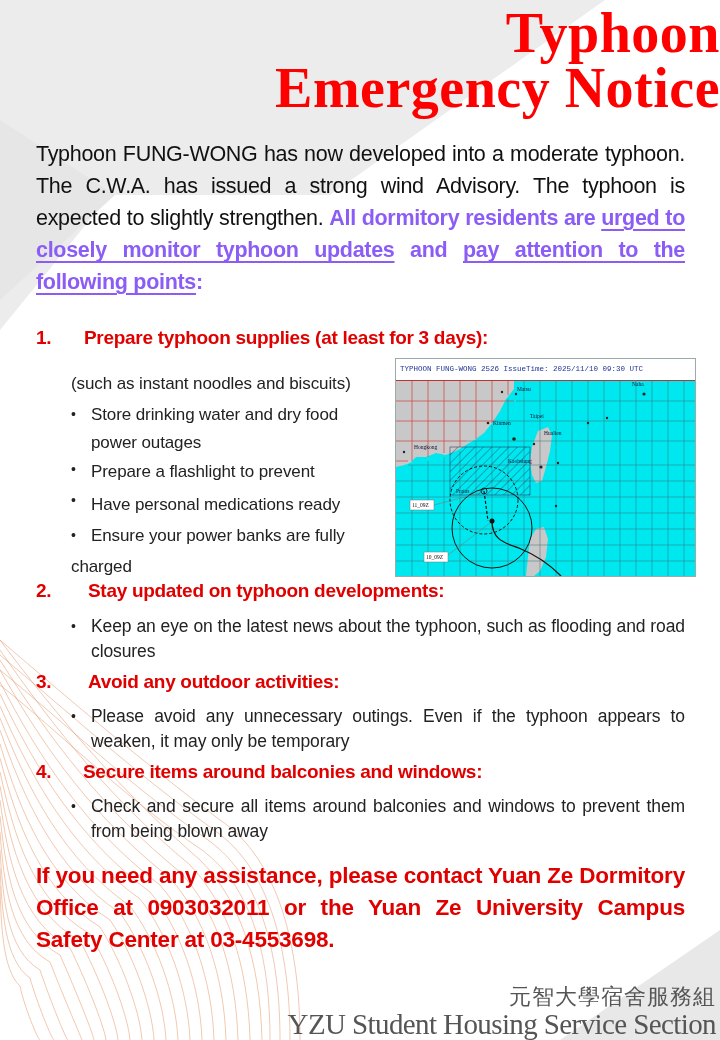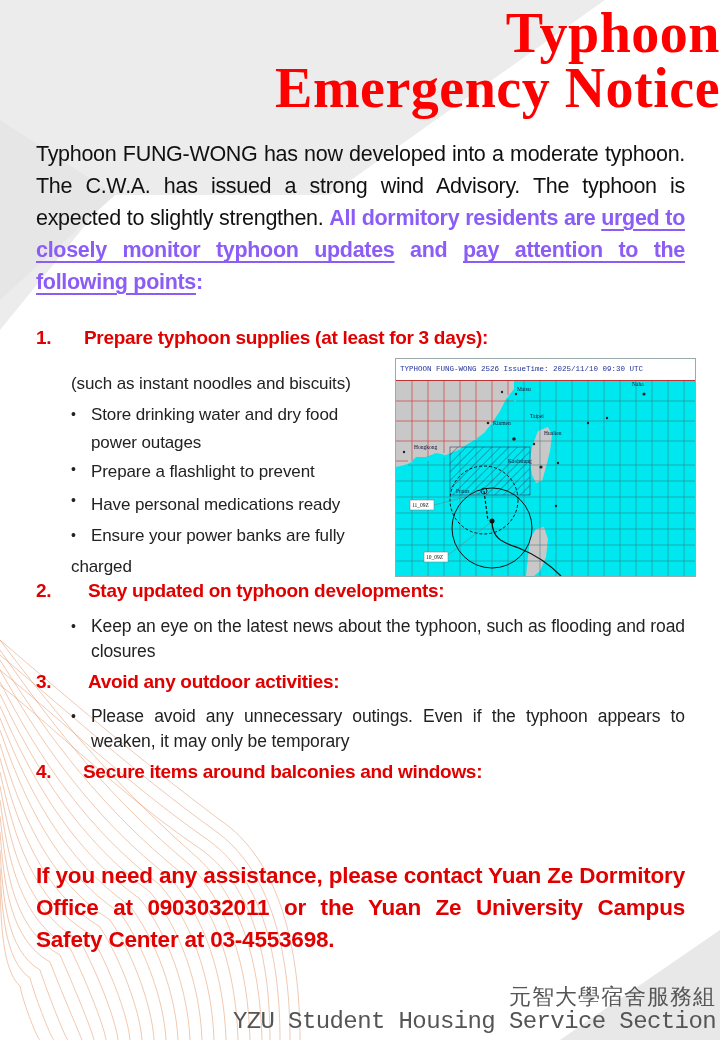--- a/index.html
+++ b/index.html
@@ -53,22 +53,22 @@
   .contact {
     position: absolute; left: 36px; width: 649px; top: 860px;
     color: #e00000; font-weight: bold; font-size: 22.5px; line-height: 32px;
     text-align: justify; letter-spacing: -0.2px;
   }
   .footer-zh {
     position: absolute; right: 4px; top: 982px; font-size: 22px; color: #555;
     font-family: "DejaVu Sans", sans-serif; letter-spacing: 1px;
   }
   .footer-en {
-    position: absolute; right: 4px; top: 1008px; font-size: 24px; color: #555;
-    font-family: Liberation Mono, monospace; letter-spacing: -0.6px;
+    position: absolute; right: 4px; top: 1008px; font-size: 29px; color: #555;
+    font-family: Liberation Serif, serif; letter-spacing: -0.6px;
   }
 </style>
 </head>
 <body>
 
 <svg class="bg-layer" width="720" height="1040" viewBox="0 0 720 1040">
   <polygon points="0,0 605,0 330,195 110,195 0,330" fill="#ececec"></polygon>
   <polygon points="0,120 115,195 0,300" fill="#e6e6e6"></polygon>
   <polygon points="720,930 720,1040 560,1040" fill="#e8e8e8"></polygon>
   <g fill="none" stroke="#e8a47a" stroke-width="0.7" opacity="0.85">
@@ -240,18 +240,21 @@
   <div class="sec-head" style="left:36px; top:671px;">
     <span class="num" style="width:52px;">3.</span><span>Avoid any outdoor activities:</span>
   </div>
   <div class="bullets" style="left:71px; top:704px; width:614px; line-height:25px; font-family:'Liberation Sans Narrow','Liberation Sans',sans-serif; font-size:17.5px;">
     <div class="bullet-line" style="text-align:justify;"><span>Please avoid any unnecessary outings. Even if the typhoon appears to weaken, it may only be temporary</span></div>
   </div>
 
   <div class="sec-head" style="left:36px; top:761px;">
     <span class="num" style="width:47px;">4.</span><span>Secure items around balconies and windows:</span>
   </div>
+  <div class="bullets" style="left:71px; top:794px; width:614px; line-height:25px; font-family:'Liberation Sans Narrow','Liberation Sans',sans-serif; font-size:17.5px;">
+    <div class="bullet-line" style="text-align:justify; text-align-last:left;"><span>Check and secure all items around balconies and windows to prevent them from being blown away</span></div>
+  </div>
 
   <p class="contact" style="margin:0;">If you need any assistance, please contact Yuan Ze Dormitory Office at 0903032011 or the Yuan Ze University Campus Safety Center at 03-4553698.</p>
 
   <div class="footer-zh">元智大學宿舍服務組</div>
   <div class="footer-en">YZU Student Housing Service Section</div>
 </div>
 
 </body></html>

